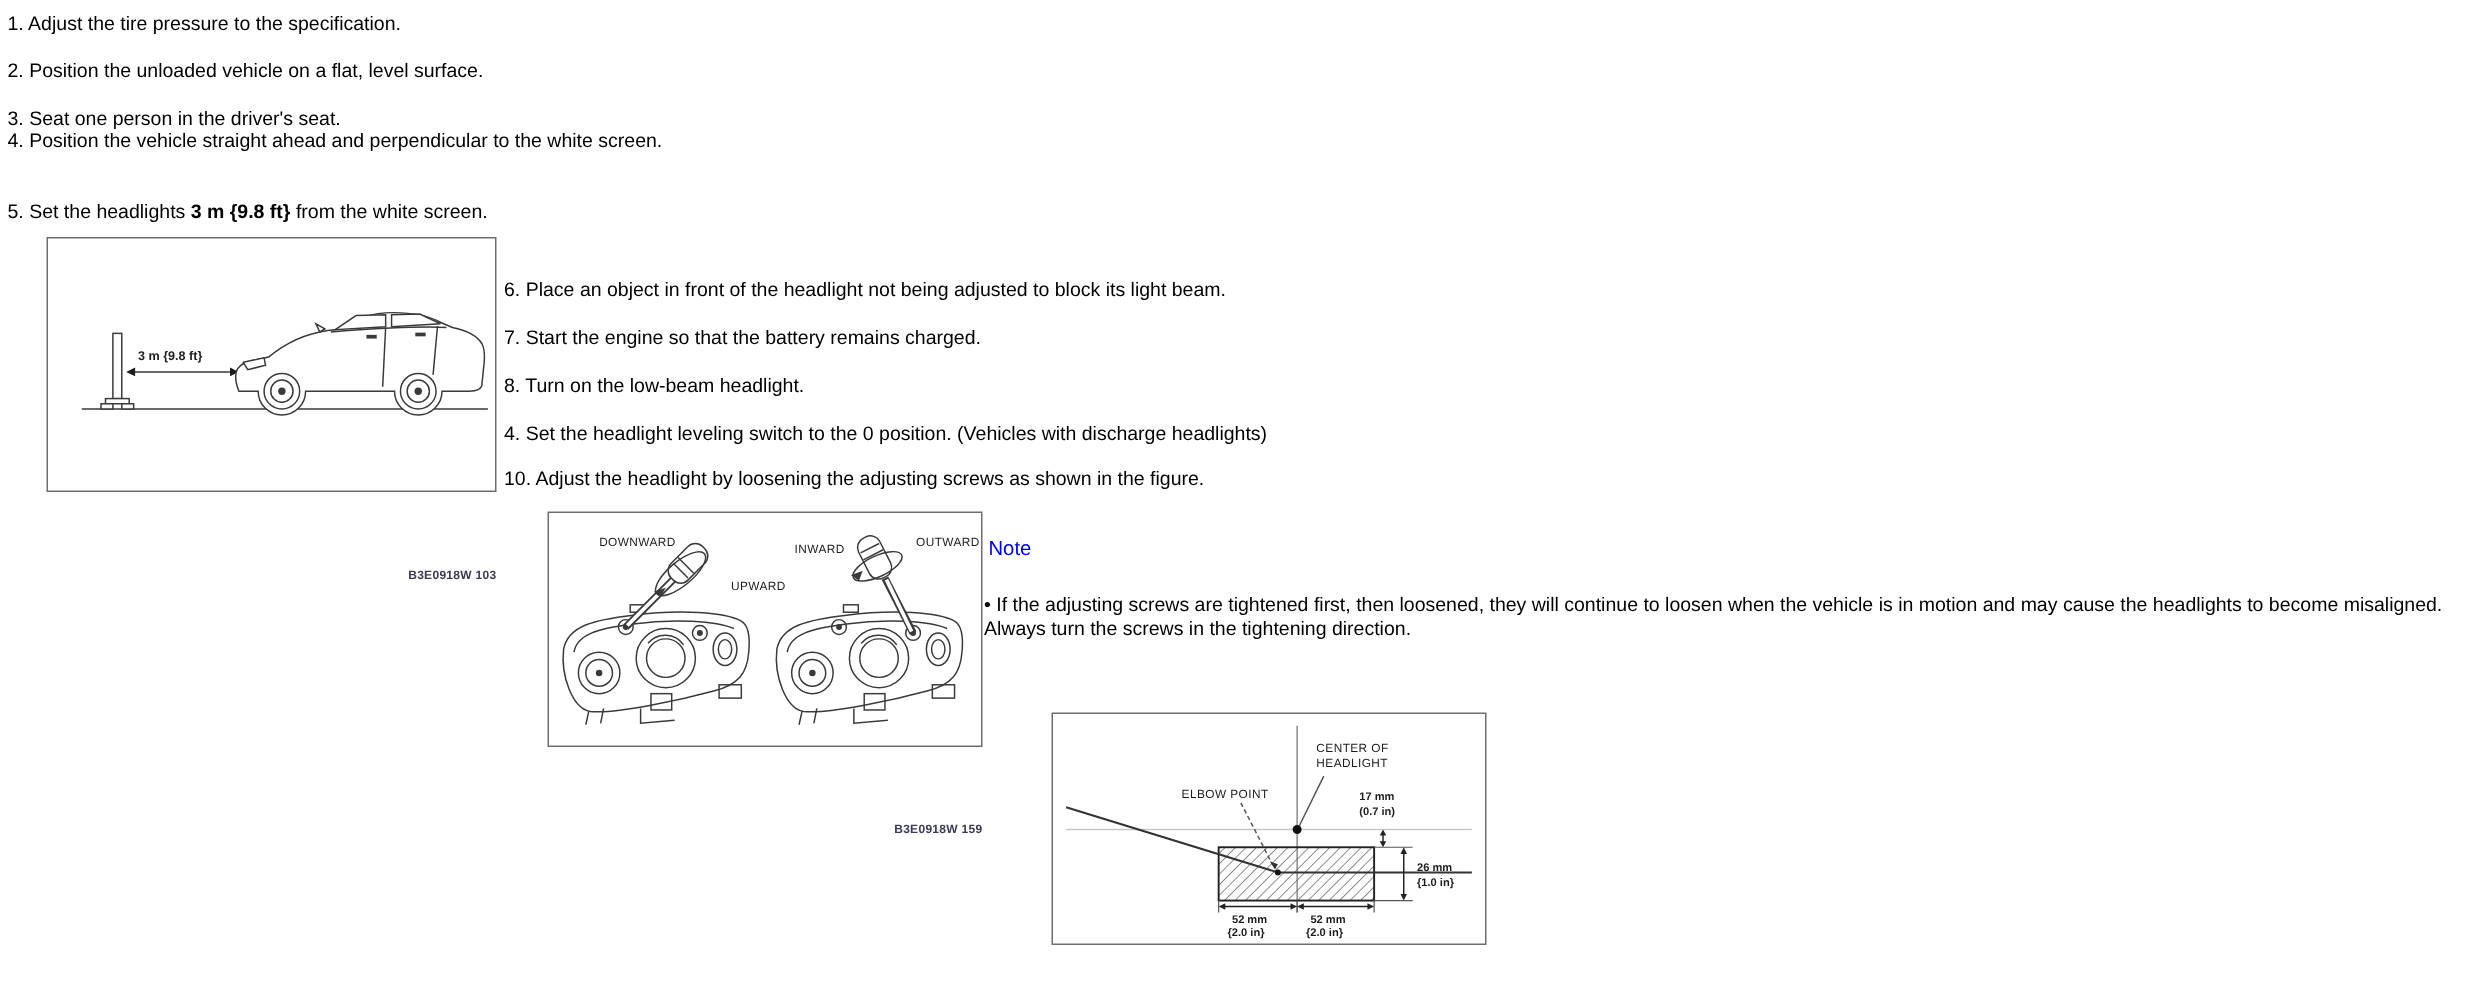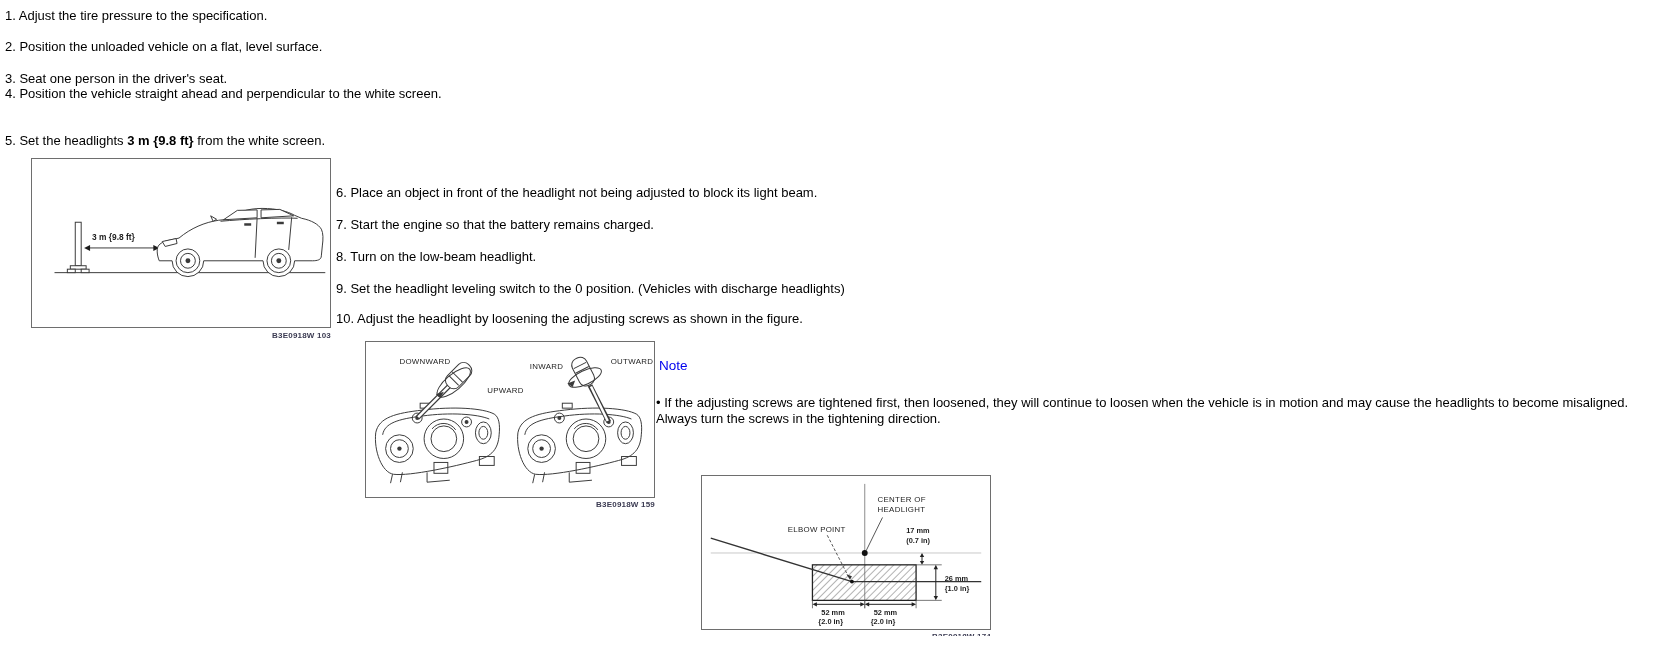--- a/index.html
+++ b/index.html
@@ -4,21 +4,21 @@
 <style>
   html,body{margin:0;padding:0;background:#fff;}
   .page{
     position:relative;width:1657px;height:636px;background:#ffffff;overflow:hidden;
     font-family:"Liberation Sans",sans-serif;color:#000;
   }
   .step{position:absolute;font-size:13px;white-space:nowrap;color:#000;}
   .step b{font-weight:bold;}
   .figure{position:absolute;border:1px solid #6e6e6e;background:#fff;box-sizing:border-box;}
   .figure svg{display:block;width:100%;height:100%;}
-  .fig-caption{position:absolute;font-size:8px;font-weight:bold;color:#3b3b52;text-align:right;letter-spacing:.2px;white-space:nowrap;}
+  .fig-caption{position:absolute;font-size:8px;font-weight:bold;color:#3b3b52;text-align:right;letter-spacing:.2px;white-space:nowrap;margin-top:48px;}
   .note-title{position:absolute;font-size:13.5px;font-weight:normal;color:#0000ee;white-space:nowrap;}
   .note-line{position:absolute;font-size:13px;white-space:nowrap;color:#000;}
   svg text{font-family:"Liberation Sans",sans-serif;fill:#1d1d1d;}
   svg .lbl{font-size:8px;letter-spacing:.3px;}
   svg .dim{font-size:7.5px;font-weight:bold;}
   svg .ln{stroke:#3a3a3a;fill:none;stroke-width:1;}
   svg .lnw{stroke:#3a3a3a;fill:#fff;stroke-width:1;}
 </style>
 </head>
 <body>
@@ -89,21 +89,21 @@
           <circle cx="249" cy="103" r="2.5" fill="#3a3a3a"></circle>
         </g>
       </g>
     </svg>
   </div>
   <div class="fig-caption" style="left:31px;top:331px;width:300px">B3E0918W 103</div>
 
   <div class="step" style="left:336px;top:185px">6. Place an object in front of the headlight not being adjusted to block its light beam.</div>
   <div class="step" style="left:336px;top:217px">7. Start the engine so that the battery remains charged.</div>
   <div class="step" style="left:336px;top:249px">8. Turn on the low-beam headlight.</div>
-  <div class="step" style="left:336px;top:281px">9. Set the headlight leveling switch to the 0 position. (Vehicles with discharge headlights)</div>
+  <div class="step" style="left:336px;top:281px">4. Set the headlight leveling switch to the 0 position. (Vehicles with discharge headlights)</div>
   <div class="step" style="left:336px;top:311px">10. Adjust the headlight by loosening the adjusting screws as shown in the figure.</div>
 
   <div class="figure" style="left:365px;top:341px;width:290px;height:157px">
     <svg viewBox="0 0 290 157">
       <defs>
         <g id="hl">
           <path class="ln" d="M3,30 C6,14 24,10 50,7 C82,3 112,5 123,11 C128,14 129,22 128,32 C127,46 121,54 105,58 C83,64 38,74 21,72 C9,70 1,48 3,30 Z"></path>
           <path class="ln" d="M10,32 C12,20 26,16 50,13 C78,9 106,11 118,16"></path>
           <circle class="ln" cx="72" cy="36" r="20"></circle>
           <circle class="ln" cx="72" cy="36" r="13"></circle>

